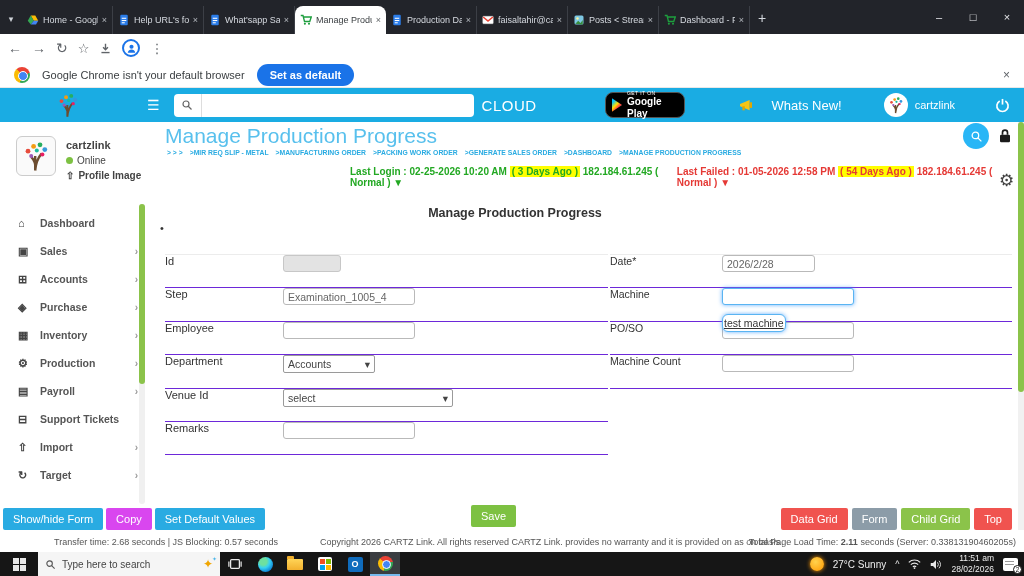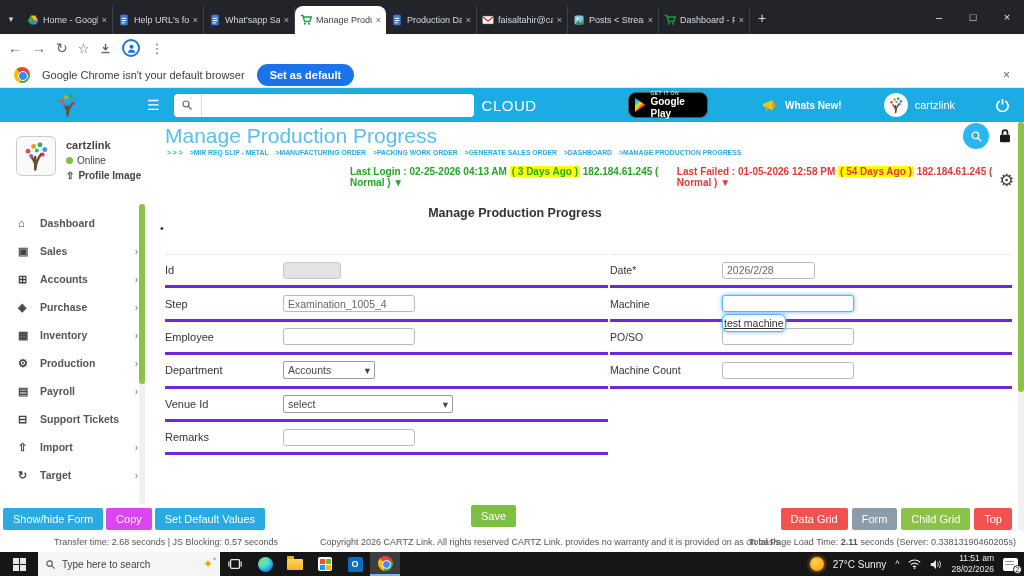--- a/index.html
+++ b/index.html
@@ -40,21 +40,21 @@
   .hamburger { color:#fff; font-size:14px; margin-left:66px; }
   .hsearch { margin-left:14px; width:300px; height:23px; background:#fff; border-radius:4px; display:flex; align-items:center; overflow:hidden; }
   .hsearch-iconbox { width:28px; height:100%; border-right:1px solid #ddd; display:flex; align-items:center; justify-content:center; }
   .hsearch input { border:none; outline:none; flex:1; font-size:11px; padding:0 8px; color:#333; font-family:"Liberation Sans",sans-serif; }
   .cloud { color:#fff; font-size:15px; margin-left:8px; font-weight:400; letter-spacing:.5px; }
   .playbadge { margin-left:auto; width:80px; height:26px; background:#000; border:1px solid #555; border-radius:8px; display:flex; align-items:center; padding:0 6px; gap:5px; }
   .playtri { width:12px; height:14px; clip-path:polygon(0 0,100% 50%,0 100%); background:linear-gradient(135deg,#00c3ff 20%,#ffe000 45%,#ff3a44 65%,#00f076 90%); }
   .playtxt { display:flex; flex-direction:column; color:#fff; line-height:1.15; }
   .playtxt .t { font-size:5px; letter-spacing:.4px; }
   .playtxt .b { font-size:10px; font-weight:bold; }
-  .whatsnew { display:flex; align-items:center; gap:6px; margin-left:55px; color:#fff; font-size:10px; font-weight:bold; }
+  .whatsnew { display:flex; align-items:center; gap:16px; margin-left:55px; color:#fff; font-size:13px; font-weight:normal; }
   .hacct { display:flex; align-items:center; gap:7px; margin-left:42px; color:#fff; font-size:11px; }
   .hacct .av { width:24px; height:24px; background:#fff; border-radius:50%; display:flex; align-items:center; justify-content:center; }
   .power { margin-left:40px; margin-right:14px; }
 
   
   .main { position:absolute; left:0; top:122px; width:1024px; height:430px; background:#fff; }
 
   
   .sidebar { position:absolute; left:0; top:0; width:150px; height:408px; background:#fff; }
   .sb-scroll { position:absolute; left:139px; top:82px; width:6px; height:300px; background:#f0f0f0; border-radius:3px; }
@@ -81,21 +81,21 @@
   .stred { color:#e53935; }
   .hl { background:#ffff00; padding:0 2px; }
   .gearico { position:absolute; left:999px; top:48px; font-size:17px; color:#424242; }
   .formheading { position:absolute; left:150px; width:730px; top:84px; text-align:center; font-size:12.5px; font-weight:bold; color:#333; }
   .bullet { position:absolute; left:160px; top:100px; font-size:11px; color:#333; }
 
   
   .fcol { position:absolute; top:132px; }
   .fcol-left { left:165px; width:443px; border-top:1px solid #ececec; }
   .fcol-right { left:610px; width:402px; border-top:1px solid #ececec; }
-  .frow { height:33.4px; display:flex; align-items:center; border-bottom:3px solid #6d28d9; position:relative; }
+  .frow { height:33.4px; display:flex; border-bottom:1px solid #6d28d9; position:relative; }
   .flabel { width:118px; font-size:11px; color:#333; }
   .fcol-right .flabel { width:112px; font-size:10.5px; }
   .finput { height:17px; border:1px solid #b9b9b9; border-radius:3px; font-size:10.5px; padding:0 4px; color:#666; font-family:"Liberation Sans",sans-serif; outline:none; }
   .w132 { width:132px; } .w93 { width:93px; }
   .id-input { width:58px; background:#e3e3e3; border-color:#c7c7c7; }
   .focused { border-color:#59b4f2; box-shadow:0 0 4px rgba(77,164,254,.85); width:132px; }
   .fselect { height:18px; border:1px solid #9a9a9a; border-radius:2px; background:#fff; display:flex; align-items:center; font-size:10.5px; color:#444; padding:0 4px; justify-content:space-between; }
   .w92 { width:92px; } .w170 { width:170px; }
   .suggestion { position:absolute; left:112px; top:26px; background:#fff; border:1px solid #59b4f2; box-shadow:0 0 4px rgba(77,164,254,.85); border-radius:6px; padding:2px 1px; font-size:10.5px; color:#333; text-decoration:underline; z-index:5; }
 
@@ -412,21 +412,21 @@
         <use href="#mag"></use>
       </svg>
     </div>
   <svg class="lockico" width="14" height="15" viewBox="0 0 16 18">
       <rect x="2" y="8" width="12" height="9" rx="1.5" fill="#1a1a1a"></rect>
       <path d="M5 8V5.5a3 3 0 0 1 6 0V8" fill="none" stroke="#1a1a1a" stroke-width="2"></path>
     </svg>
 
   <div class="statusline">
     <span class="stgreen">
-      <span>Last Login : 02-25-2026 04:13 AM</span>
+      <span>Last Login : 02-25-2026 10:20 AM</span>
       <span class="hl">( 3 Days Ago )</span>
       <span>182.184.61.245 ( Normal )</span>
       <span>▼</span>
     </span>
     <span class="stred">
       <span>Last Failed : 01-05-2026 12:58 PM</span>
       <span class="hl">( 54 Days Ago )</span>
       <span>182.184.61.245 ( Normal )</span>
       <span>▼</span>
     </span>

